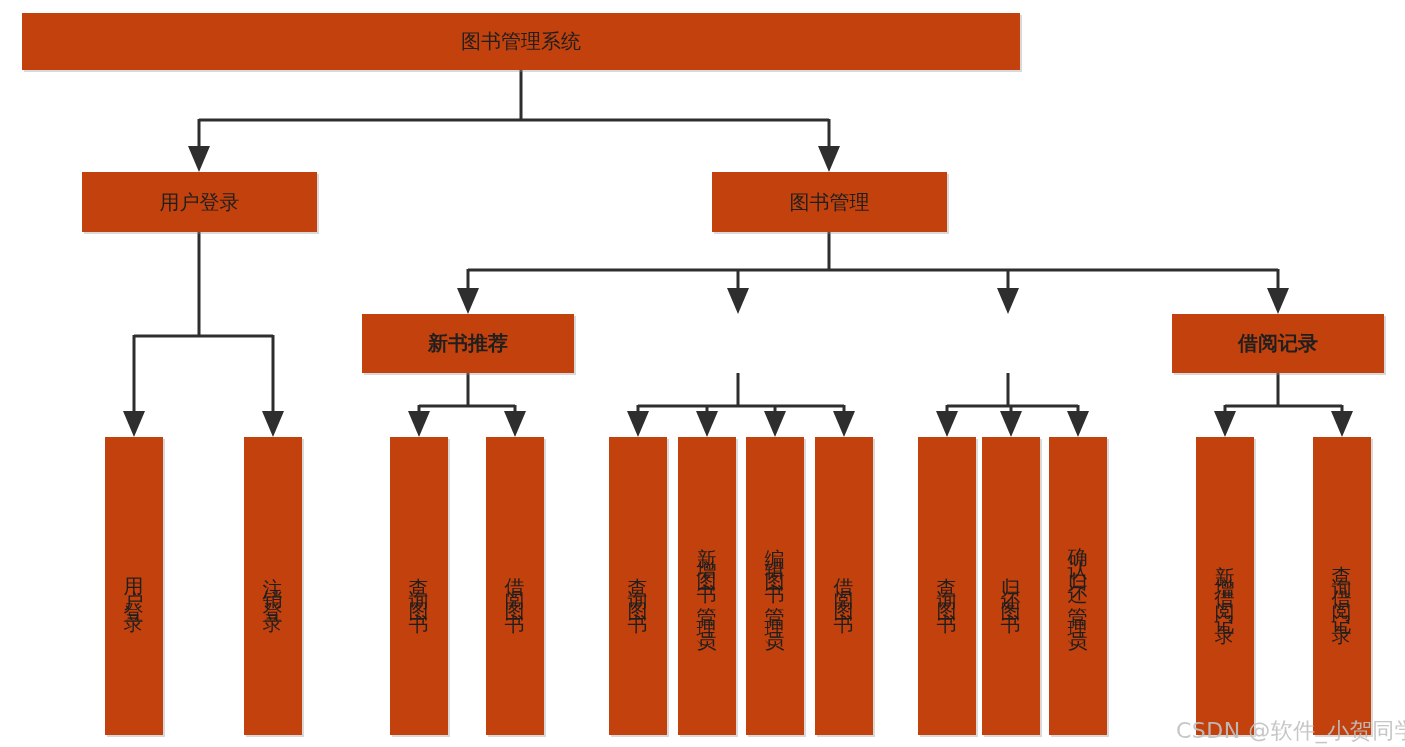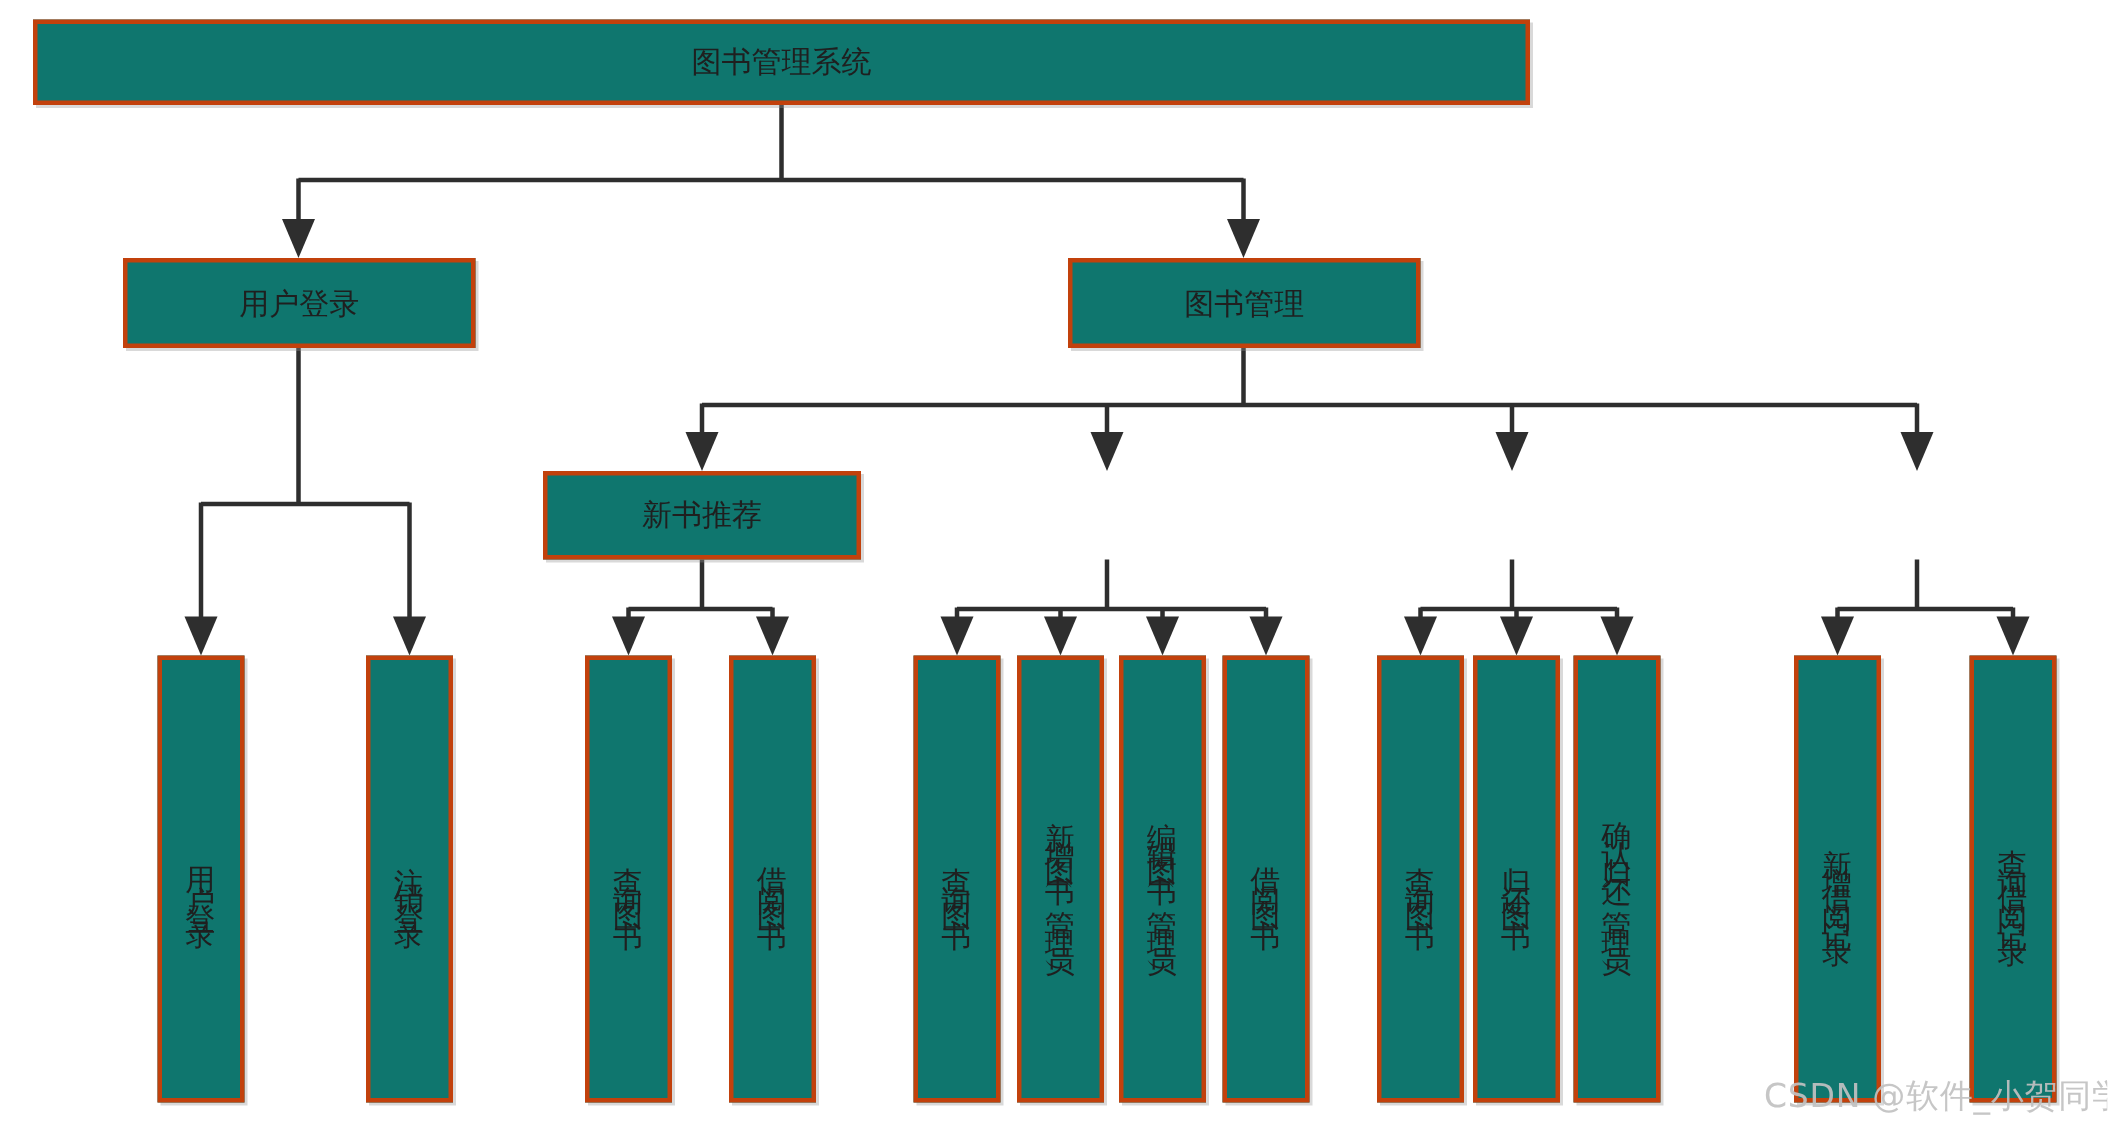--- a/index.html
+++ b/index.html
@@ -4,27 +4,27 @@
 <style>
   html,body{margin:0;padding:0;background:#ffffff;}
   .canvas{
     position:relative;width:1405px;height:747px;background:#ffffff;overflow:hidden;
     font-family:"DejaVu Sans","Liberation Sans",sans-serif;color:#1f1f1f;
   }
   .lines{position:absolute;left:0;top:0;z-index:1;}
   .conn{stroke:#2e2e2e;stroke-width:3;fill:none;}
   .arrow{fill:#2e2e2e;stroke:none;}
   .node{
-    position:absolute;box-sizing:border-box;background:#0f766e;
+    position:absolute;box-sizing:border-box;background:#c2410c;
     border:3px solid #c2410c;display:flex;align-items:center;justify-content:center;
     font-size:20px;z-index:2;box-shadow:2px 2px 0 rgba(145,145,145,0.35);
   }
   .root{left:22px;top:13px;width:998px;height:57px;}
   .l2{top:172px;width:235px;height:60px;}
-  .l3{top:314px;width:212px;height:59px;}
+  .l3{top:314px;width:212px;height:59px;font-weight:bold;}
   .leaf{top:437px;width:58px;height:298px;}
   .vtext{
     writing-mode:vertical-rl;text-orientation:mixed;
     font-size:20px;line-height:1;letter-spacing:12px;white-space:nowrap;
   }
   .watermark{
     position:absolute;left:1176px;top:716px;z-index:5;
     font-size:22px;color:rgba(193,193,193,0.92);letter-spacing:0.5px;white-space:nowrap;
   }
 </style>
@@ -70,20 +70,23 @@
   <div class="node l2" style="left:82px">
     <span>用户登录</span>
   </div>
   <div class="node l2" style="left:712px">
     <span>图书管理</span>
   </div>
 
   <div class="node l3" style="left:362px">
     <span>新书推荐</span>
   </div>
+  <div class="node l3" style="left:1172px">
+    <span>借阅记录</span>
+  </div>
 
   <div class="node leaf" style="left:105px">
     <span class="vtext">用户登录</span>
   </div>
   <div class="node leaf" style="left:244px">
     <span class="vtext">注销登录</span>
   </div>
 
   <div class="node leaf" style="left:390px">
     <span class="vtext">查询图书</span>

